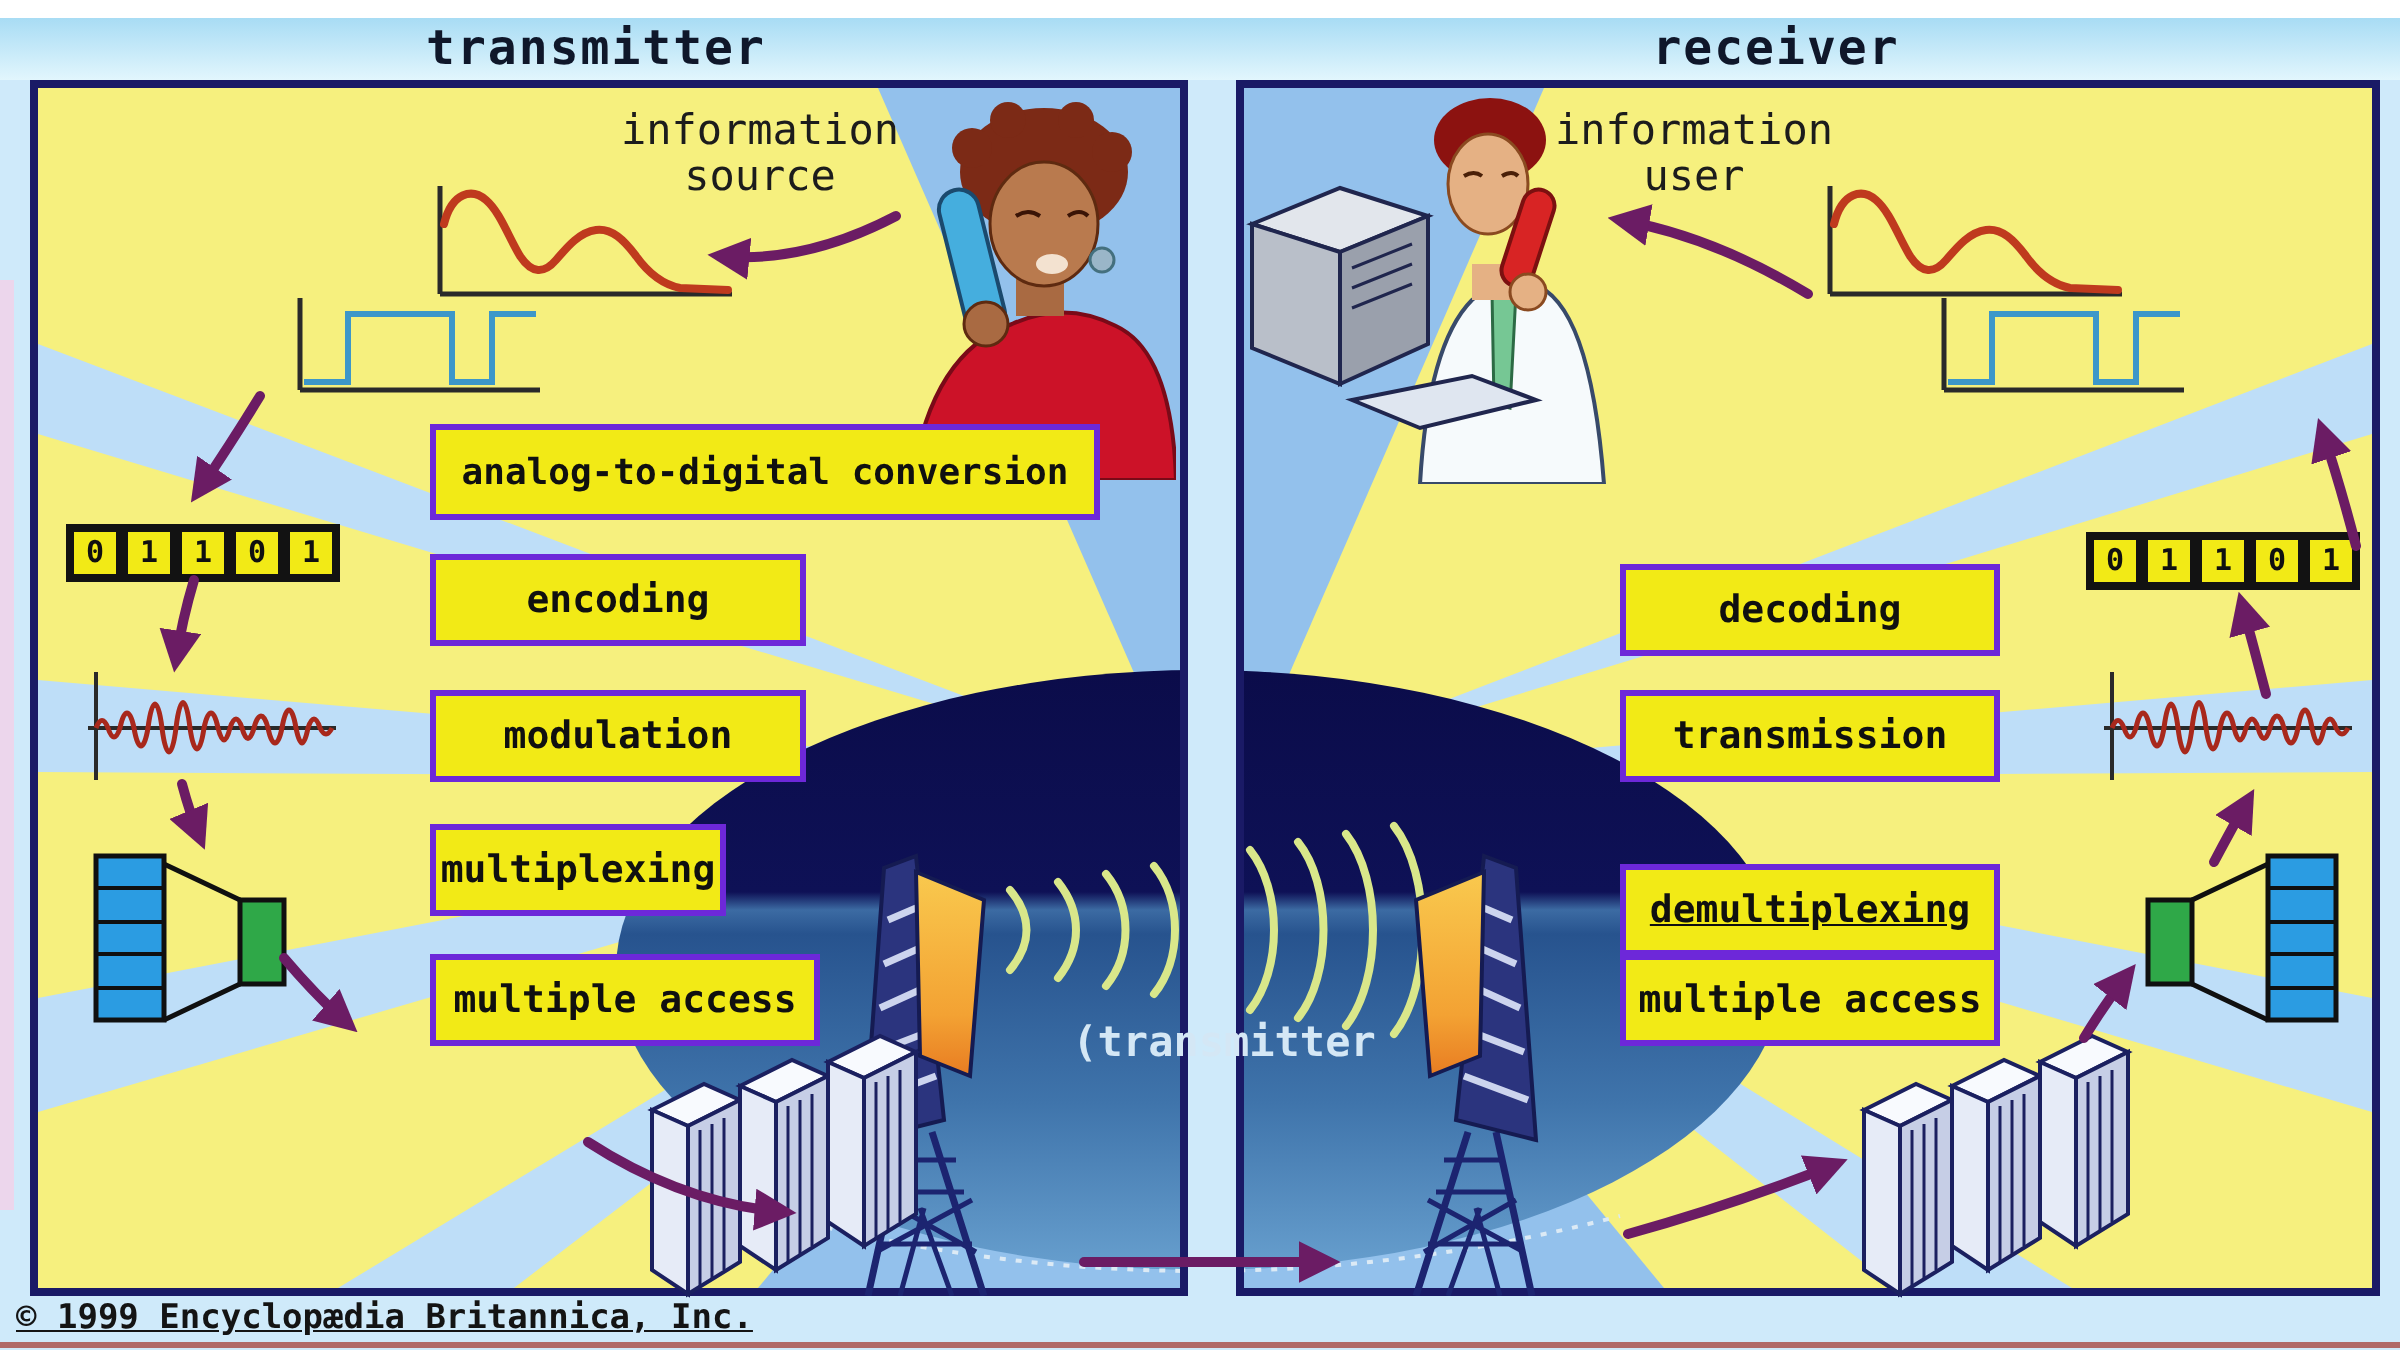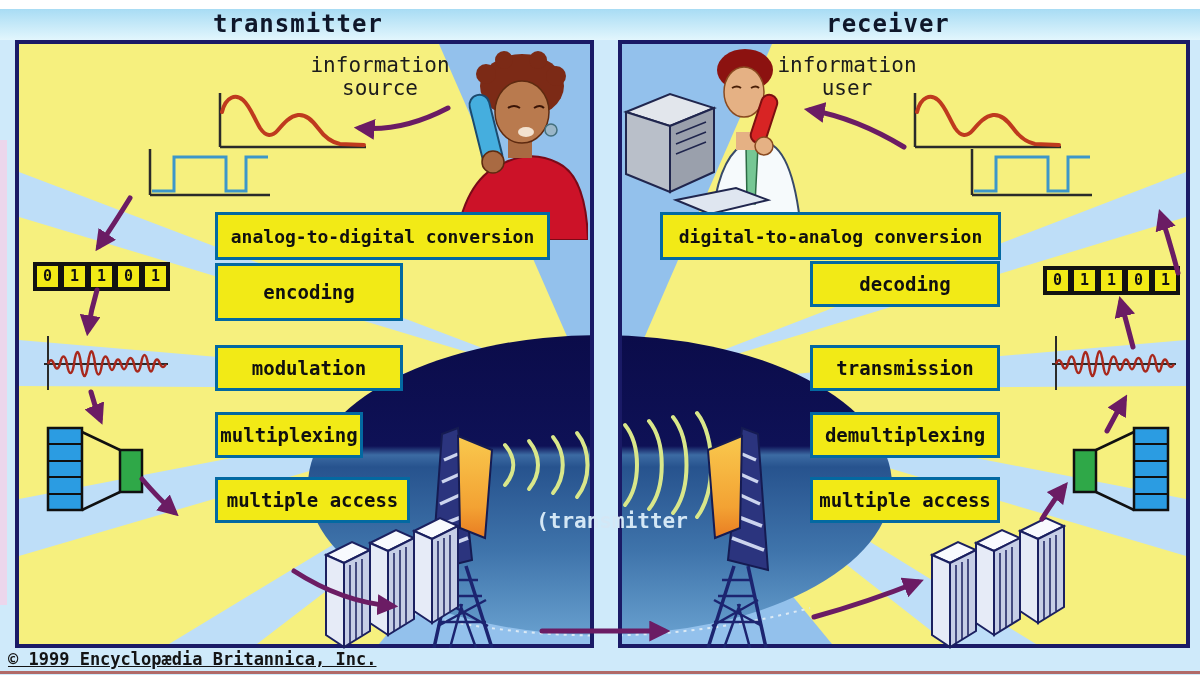--- a/index.html
+++ b/index.html
@@ -2,21 +2,21 @@
 <html><head>
 <meta charset="utf-8">
 <style>
   html,body{margin:0;padding:0;background:#ffffff;}
   #stage{position:relative;width:1200px;height:675px;overflow:hidden;
          background:#cfeafa;font-family:"DejaVu Sans Mono",monospace;}
   .abs{position:absolute;}
   .title{position:absolute;top:10px;height:30px;line-height:30px;text-align:center;
          font:bold 24px "DejaVu Sans Mono",monospace;color:#0f172a;letter-spacing:1px;}
   .panel{position:absolute;top:40px;height:608px;border:4px solid #1a1a66;box-sizing:border-box;}
-  .box{position:absolute;background:#f2ea16;border:3px solid #0369a1;box-sizing:border-box;
+  .box{position:absolute;background:#f2ea16;border:3px solid #6d28d9;box-sizing:border-box;
        display:flex;align-items:center;justify-content:center;white-space:nowrap;
        font:bold 19px "DejaVu Sans Mono",monospace;color:#101010;}
   .box.long{font-size:18px;}
   .label2{position:absolute;text-align:center;font:21px "DejaVu Sans Mono",monospace;
           color:#1c1c1c;line-height:23px;}
   .binary{position:absolute;display:flex;gap:2px;background:#121212;padding:2px;}
   .binary span{display:block;width:21px;height:21px;background:#f2ea16;border:2px solid #121212;
                font:bold 15px "DejaVu Sans Mono",monospace;color:#101010;text-align:center;line-height:21px;}
   .channel-text{position:absolute;left:502px;top:506px;width:220px;text-align:center;
                 font:bold 21px "DejaVu Sans Mono",monospace;color:#d4e7f5;line-height:30px;}
@@ -195,29 +195,28 @@
   <div class="label2" style="left:300px;top:54px;width:160px;">
     <div>information</div>
     <div>source</div>
   </div>
   <div class="label2" style="left:767px;top:54px;width:160px;">
     <div>information</div>
     <div>user</div>
   </div>
 
   <div class="box long" style="left:215px;top:212px;width:335px;height:48px;">analog-to-digital conversion</div>
-  <div class="box" style="left:215px;top:263px;width:188px;height:58px;">encoding</div>
+  <div class="box" style="left:215px;top:277px;width:188px;height:46px;">encoding</div>
   <div class="box" style="left:215px;top:345px;width:188px;height:46px;">modulation</div>
   <div class="box" style="left:215px;top:412px;width:148px;height:46px;">multiplexing</div>
   <div class="box" style="left:215px;top:477px;width:195px;height:46px;">multiple access</div>
 
-  <div class="box long" style="left:660px;top:212px;width:341px;height:48px;">digital-to-analog conversion</div>
-  <div class="box" style="left:810px;top:261px;width:190px;height:46px;">decoding</div>
+  <div class="box" style="left:810px;top:282px;width:190px;height:46px;">decoding</div>
   <div class="box" style="left:810px;top:345px;width:190px;height:46px;">transmission</div>
-  <div class="box" style="left:810px;top:412px;width:190px;height:46px;">demultiplexing</div>
+  <div class="box" style="left:810px;top:432px;width:190px;height:46px;text-decoration:underline;">demultiplexing</div>
   <div class="box" style="left:810px;top:477px;width:190px;height:46px;">multiple access</div>
 
   <svg class="abs" style="left:905px;top:90px;" width="160" height="65">
       <use href="#analogWave"></use>
     </svg>
   <svg class="abs" style="left:962px;top:145px;" width="135" height="58">
       <use href="#squareWave"></use>
     </svg>
   <div class="binary" style="left:1043px;top:266px;">
     <span>0</span>

